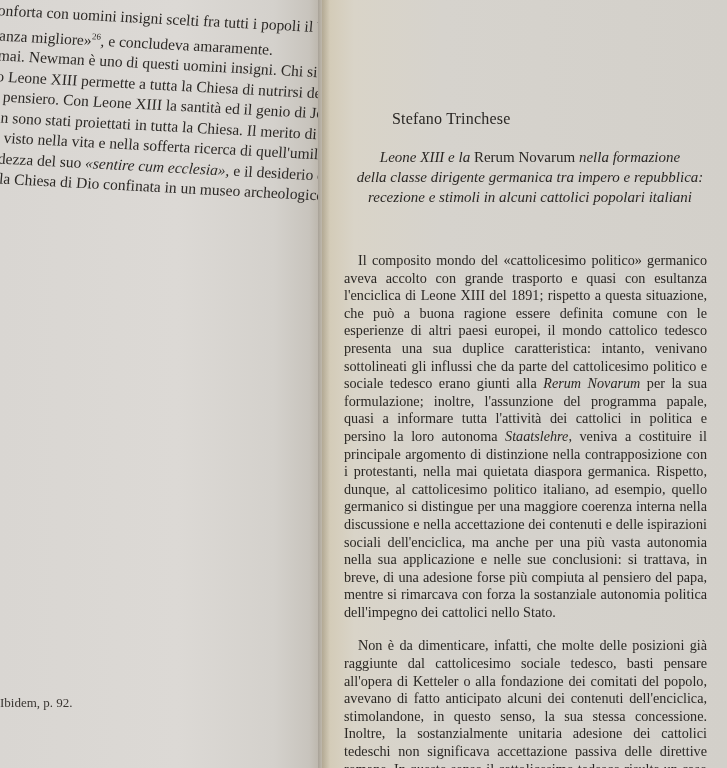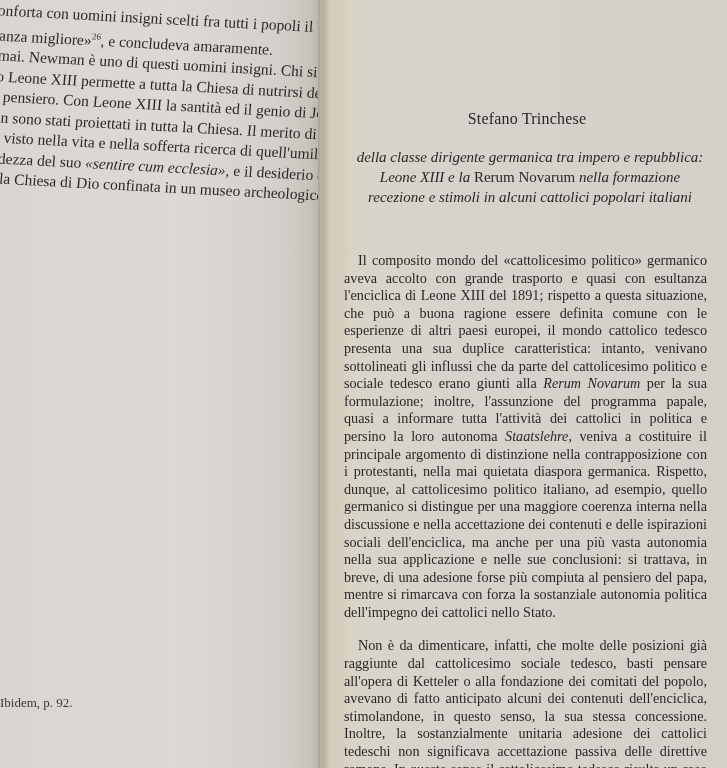--- a/index.html
+++ b/index.html
@@ -29,21 +29,21 @@
     transform-origin: 0 0;
     transform: rotate(3deg) skewX(-2deg);
   }
   .left-text .line { white-space: nowrap; }
   .left-text i { font-style: italic; }
   .footnote {
     position: absolute; left: 0px; top: 695px; font-size: 13px; color: #3a3632;
     white-space: nowrap;
   }
   .author {
-    position: absolute; left: 70px; top: 110px; width: 270px; text-align: center;
+    position: absolute; left: 70px; top: 110px; width: 270px; 
     font-size: 16px; color: #2a2724; letter-spacing: 0.2px;
   }
   .title {
     position: absolute; left: 18px; top: 147px; width: 380px; text-align: center;
     font-size: 15px; line-height: 20px; font-style: italic; color: #2a2724;
   }
   .title .roman { font-style: normal; }
   .body-text {
     position: absolute; left: 6px; top: 236px; width: 395px;
     font-size: 14.2px; line-height: 17.6px; color: #2a2724;
@@ -75,22 +75,22 @@
 </div>
 
 <div class="gutter"></div>
 
 <div class="right-page">
   <div class="shadow-edge"></div>
 
   <div class="author">Stefano Trinchese</div>
 
   <div class="title">
+    <div><span>Leone XIII e la </span><span class="roman">Rerum Novarum</span><span> nella formazione</span></div>
     <div>della classe dirigente germanica tra impero e repubblica:</div>
-    <div><span>Leone XIII e la </span><span class="roman">Rerum Novarum</span><span> nella formazione</span></div>
     <div>recezione e stimoli in alcuni cattolici popolari italiani</div>
   </div>
 
   <div class="body-text">
     <p><span>Il composito mondo del «cattolicesimo politico» germanico aveva accolto con grande trasporto e quasi con esultanza l'enciclica di Leone XIII del 1891; rispetto a questa situazione, che può a buona ragione essere definita comune con le esperienze di altri paesi europei, il mondo cattolico tedesco presenta una sua duplice caratteristica: intanto, venivano sottolineati gli influssi che da parte del cattolicesimo politico e sociale tedesco erano giunti alla </span><i>Rerum Novarum</i><span> per la sua formulazione; inoltre, l'assunzione del programma papale, quasi a informare tutta l'attività dei cattolici in politica e persino la loro autonoma </span><i>Staatslehre</i><span>, veniva a costituire il principale argomento di distinzione nella contrapposizione con i protestanti, nella mai quietata diaspora germanica. Rispetto, dunque, al cattolicesimo politico italiano, ad esempio, quello germanico si distingue per una maggiore coerenza interna nella discussione e nella accettazione dei contenuti e delle ispirazioni sociali dell'enciclica, ma anche per una più vasta autonomia nella sua applicazione e nelle sue conclusioni: si trattava, in breve, di una adesione forse più compiuta al pensiero del papa, mentre si rimarcava con forza la sostanziale autonomia politica dell'impegno dei cattolici nello Stato.</span></p>
     <p>Non è da dimenticare, infatti, che molte delle posizioni già raggiunte dal cattolicesimo sociale tedesco, basti pensare all'opera di Ketteler o alla fondazione dei comitati del popolo, avevano di fatto anticipato alcuni dei contenuti dell'enciclica, stimolandone, in questo senso, la sua stessa concessione. Inoltre, la sostanzialmente unitaria adesione dei cattolici tedeschi non significava accettazione passiva delle direttive romane. In questo senso il cattolicesimo tedesco risulta un caso di anomala obbedienza nell'autonomia delle decisioni e delle prospettive. Non sfuggiva ai leaders del Centro il carattere antisocialista del documento e a molti di loro neppure l'ispirazione paternalista di esso e inoltre la sua avversione nei confronti della modernità.</p>
   </div>
 </div>
 
 </body></html>

